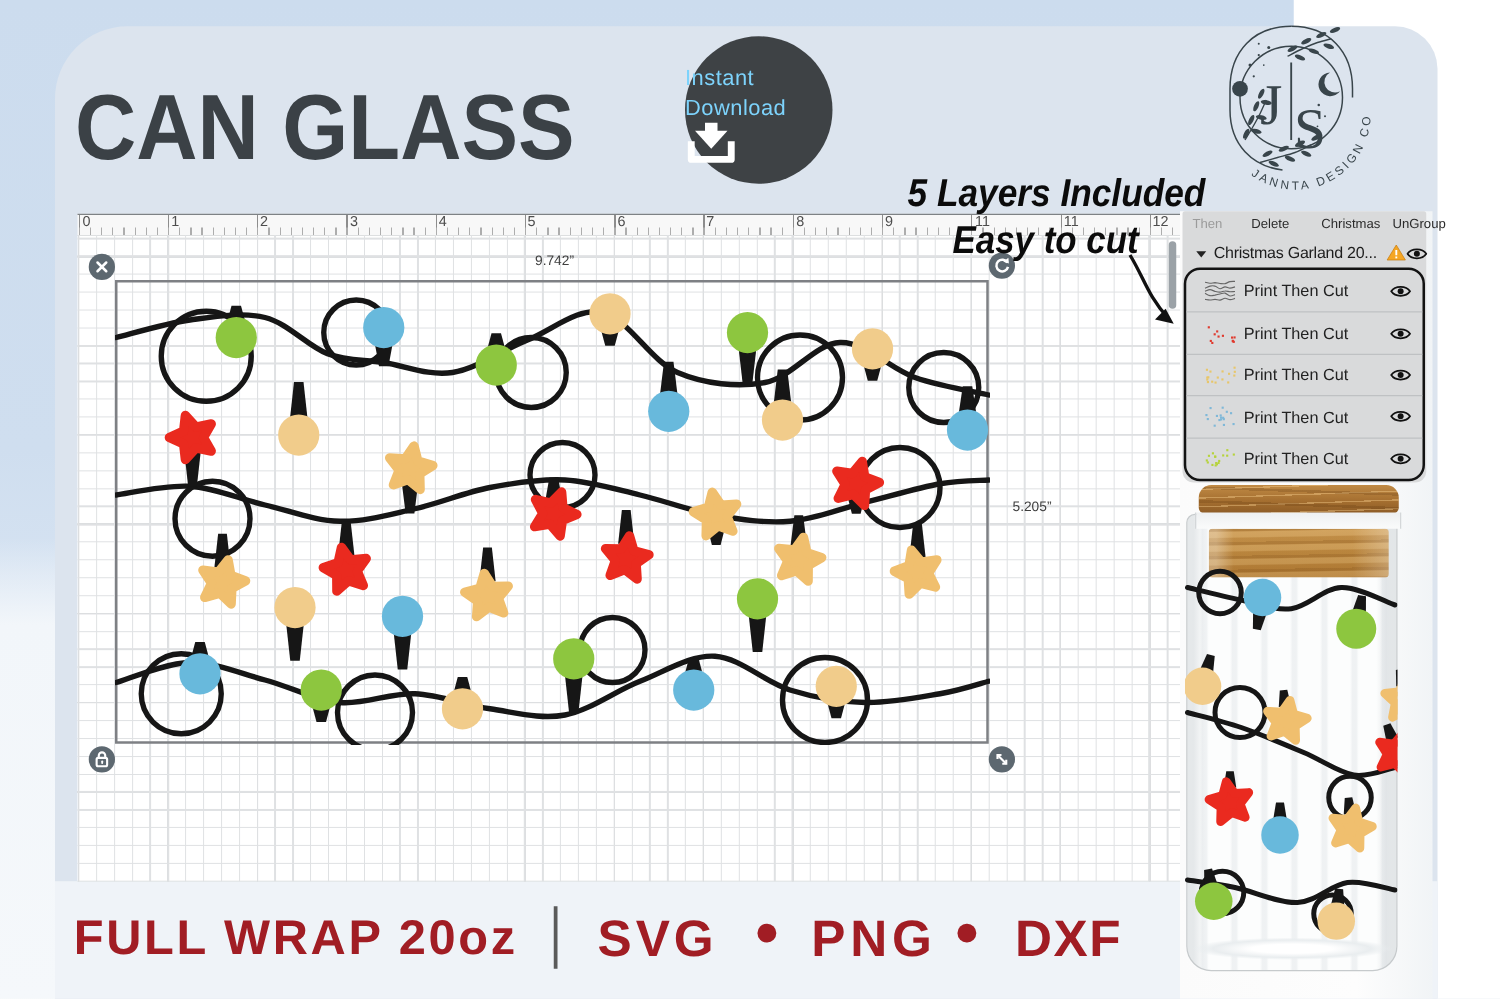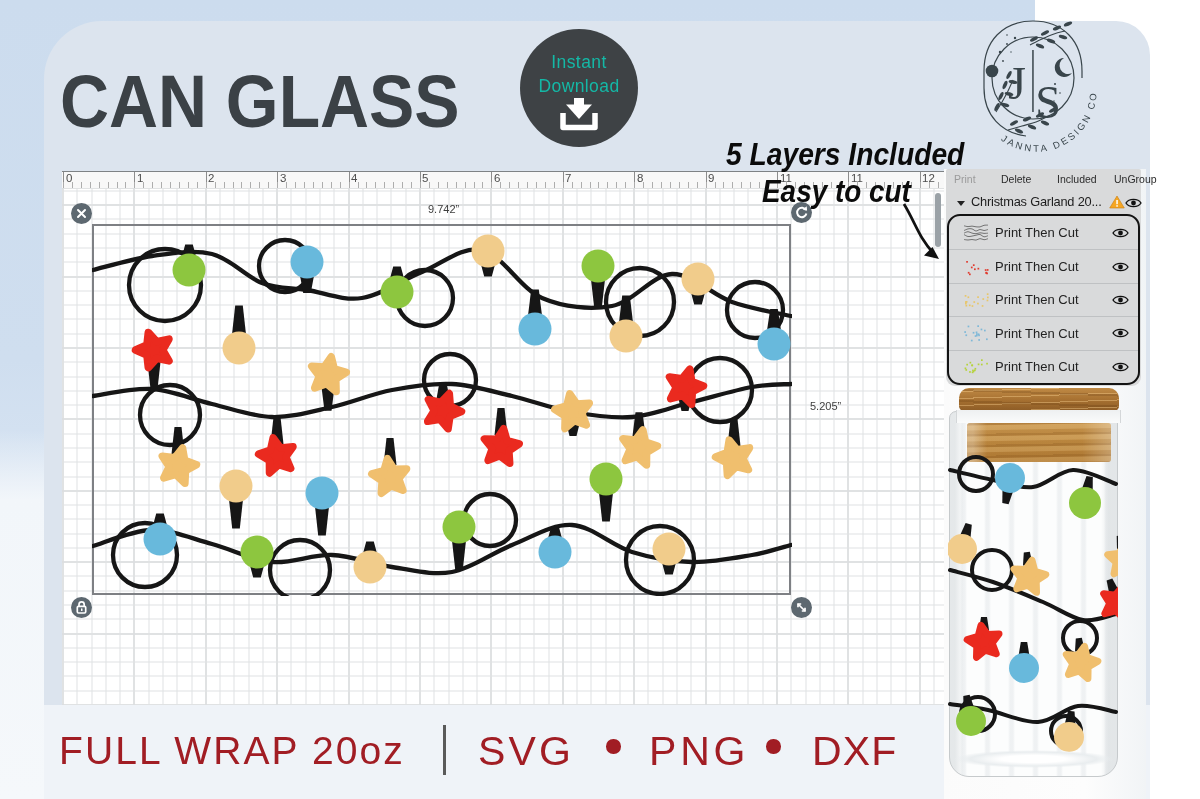--- a/index.html
+++ b/index.html
@@ -3,21 +3,21 @@
 <style>
 *{margin:0;padding:0;box-sizing:border-box}
 html,body{width:1200px;height:799px;overflow:hidden;font-family:"Liberation Sans",sans-serif}
 .abs{position:absolute}
 #stage{position:relative;width:1035px;height:799px;background:linear-gradient(180deg,#ccdcee 0%,#cfdeef 45%,#d6e3f2 60%,#e8eff7 75%,#f3f7fa 87%,#f5f8fa 100%)}
 #snowL{position:absolute;left:0;top:430px;width:60px;height:369px;background:linear-gradient(180deg,rgba(246,249,252,0) 0,#f2f6fa 70px,#f5f8fb 100%)}
 #skyR{position:absolute;right:0;top:21px;width:50px;height:620px;background:linear-gradient(180deg,#cddcee 0%,#d0dff0 45%,#d4e2f2 70%,rgba(212,226,242,0) 100%)}
 #cloudR{position:absolute;right:0;top:440px;width:56px;height:220px;background:radial-gradient(75px 50px at 95% 30%,rgba(255,255,255,.8),rgba(255,255,255,0)),radial-gradient(60px 45px at 80% 75%,rgba(255,255,255,.6),rgba(255,255,255,0))}
 #panel{position:absolute;left:44px;top:21px;width:1106px;height:778px;background:#dce4ee;border-radius:58px 34px 0 0}
 #title{position:absolute;left:60px;top:59px;font-size:74px;font-weight:700;color:#3b4146;transform:scaleX(.917);transform-origin:left top;white-space:nowrap}
-#badge{position:absolute;left:520px;top:29px;width:118px;height:118px;border-radius:50%;background:#3e4245;color:#14b8a6;text-align:center}
+#badge{position:absolute;left:548px;top:29px;width:118px;height:118px;border-radius:50%;background:#3e4245;color:#7dd3fc;text-align:left}
 #badge .t{font-size:17.5px;letter-spacing:.4px;line-height:24px}
 #ruler{position:absolute;left:62px;top:171px;width:882px;height:17px;background:#f8f8f8;border-top:1.5px solid #7e8285;
  background-image:repeating-linear-gradient(90deg,#adadad 0 1px,transparent 1px 8.925px),repeating-linear-gradient(90deg,#8d8d8d 0 1px,transparent 1px 71.4px);
  background-size:100% 6px,100% 17px;background-position:0.5px bottom,0.5px 0;background-repeat:no-repeat}
 .rnum{position:absolute;top:172px;font-size:11.5px;color:#4d4d4d}
 #canvas{position:absolute;left:62px;top:188px;width:882px;height:517px;background:#fff;
  background-image:repeating-linear-gradient(90deg,#dfe1e3 0 1px,transparent 1px 14.28px),repeating-linear-gradient(0deg,#dfe1e3 0 1px,transparent 1px 14.28px),repeating-linear-gradient(90deg,#c3c5c7 0 1px,transparent 1px 71.4px),repeating-linear-gradient(0deg,#c3c5c7 0 1px,transparent 1px 71.4px);
  background-position:0.5px 0.5px,0.5px 0.5px,0.5px 0.5px,0.5px 0.5px}
 #bstrip{position:absolute;left:44px;top:705px;width:1106px;height:94px;background:#eff3f8}
 #photo{position:absolute;left:944px;top:169px;width:202px;height:630px;background:linear-gradient(90deg,#fbfbfb,#fdfdfd 70%,#f1f4f6)}
@@ -26,21 +26,21 @@
 .dim{position:absolute;font-size:11px;color:#3e3e3e}
 #scroll{position:absolute;left:935px;top:193px;width:6px;height:54px;border-radius:3px;background:#9ba2a7}
 #lpanel{position:absolute;left:946px;top:169px;width:195px;height:217px;background:#d9dadb;border-radius:2px 2px 9px 9px}
 .lh{position:absolute;top:4px;font-size:10.5px;color:#2b2b2b}
 #lgrouprow{position:absolute;left:0;top:21px;width:195px;height:24px;font-size:12.8px;letter-spacing:-0.2px;color:#1d1d1d;white-space:nowrap}
 #lbox{position:absolute;left:1px;top:45px;width:193px;height:171px;border:2px solid #131313;border-radius:13px;background:#d9dadb;overflow:hidden}
 .lrow{display:flex;align-items:center;height:33.4px;font-size:13px;color:#222;padding-right:9px}
 .lrow span{flex:1}
 #l5{position:absolute;left:726px;top:137px;font-size:31px;font-weight:700;font-style:italic;color:#0b0b0b;transform:scaleX(.91);transform-origin:left top;white-space:nowrap}
 #ez{position:absolute;left:762px;top:174px;font-size:31px;font-weight:700;font-style:italic;color:#0b0b0b;transform:scaleX(.9);transform-origin:left top;white-space:nowrap}
-.big{position:absolute;font-size:39px;font-weight:400;color:#a11d24;white-space:nowrap}
+.big{position:absolute;font-size:39px;font-weight:700;color:#a11d24;white-space:nowrap}
 #glass{position:absolute;left:949px;top:411px;width:169px;height:366px;border:1.5px solid #c6cacc;border-radius:7px 7px 20px 20px;background:
  linear-gradient(90deg,rgba(210,215,218,.55) 0 5px,rgba(255,255,255,0) 14px),
  linear-gradient(270deg,rgba(210,215,218,.6) 0 6px,rgba(255,255,255,0) 16px),
  repeating-linear-gradient(90deg,rgba(235,238,240,0) 0 10px,rgba(226,230,233,.5) 12px 15px,rgba(252,253,253,0) 17px 24px),#fcfdfd}
 #glassbase{position:absolute;left:953px;top:750px;width:161px;height:18px;border-radius:50%;background:radial-gradient(closest-side,#ffffff 40%,#e9edef 78%,rgba(255,255,255,0))}
 </style></head>
 <body>
 <div id="stage">
 <div id="snowL"></div>
     <div id="skyR"></div>
@@ -212,23 +212,23 @@
         <rect x="6.3" y="9.3" width="8.4" height="6.7" rx="1.2" fill="none" stroke="#fff" stroke-width="1.7"></rect>
         <path d="M8 9.3 v-1.8 a2.6 2.6 0 0 1 5.2 0 v1.8" fill="none" stroke="#fff" stroke-width="1.7"></path>
         <rect x="10" y="11.3" width="1.5" height="2.8" rx=".7" fill="#fff"></rect>
       </svg></div>
 <div class="hbtn" style="left:791px;top:597px"><svg width="21" height="21" viewBox="0 0 21 21">
         <path d="M7 7 L14 14" stroke="#fff" stroke-width="1.7"></path>
         <path d="M7 10.2 V7 h3.2 M14 10.8 V14 h-3.2" fill="none" stroke="#fff" stroke-width="1.7"></path>
       </svg></div>
 <div id="scroll"></div>
 <div id="lpanel">
-  <span class="lh" style="left:8px;color:#9b9b9b">Print</span>
+  <span class="lh" style="left:8px;color:#9b9b9b">Then</span>
   <span class="lh" style="left:55px">Delete</span>
-  <span class="lh" style="left:111px">Included</span>
+  <span class="lh" style="left:111px">Christmas</span>
   <span class="lh" style="left:168px">UnGroup</span>
   <div id="lgrouprow">
     <svg width="10" height="8" viewBox="0 0 10 8" style="position:absolute;left:10px;top:9px">
           <path d="M1 2 h8 L5 7z" fill="#222"></path>
         </svg>
     <span style="position:absolute;left:25px;top:4px">Christmas Garland 20...</span>
     <svg width="16" height="14" viewBox="0 0 16 14" style="position:absolute;left:163px;top:5px">
           <path d="M8 1 L15.3 13 H0.7z" fill="#f5a623" stroke="#c87d12" stroke-width="0.6"></path>
           <rect x="7.3" y="5" width="1.5" height="4.2" fill="#fff"></rect>
           <rect x="7.3" y="10.2" width="1.5" height="1.5" fill="#fff"></rect>

